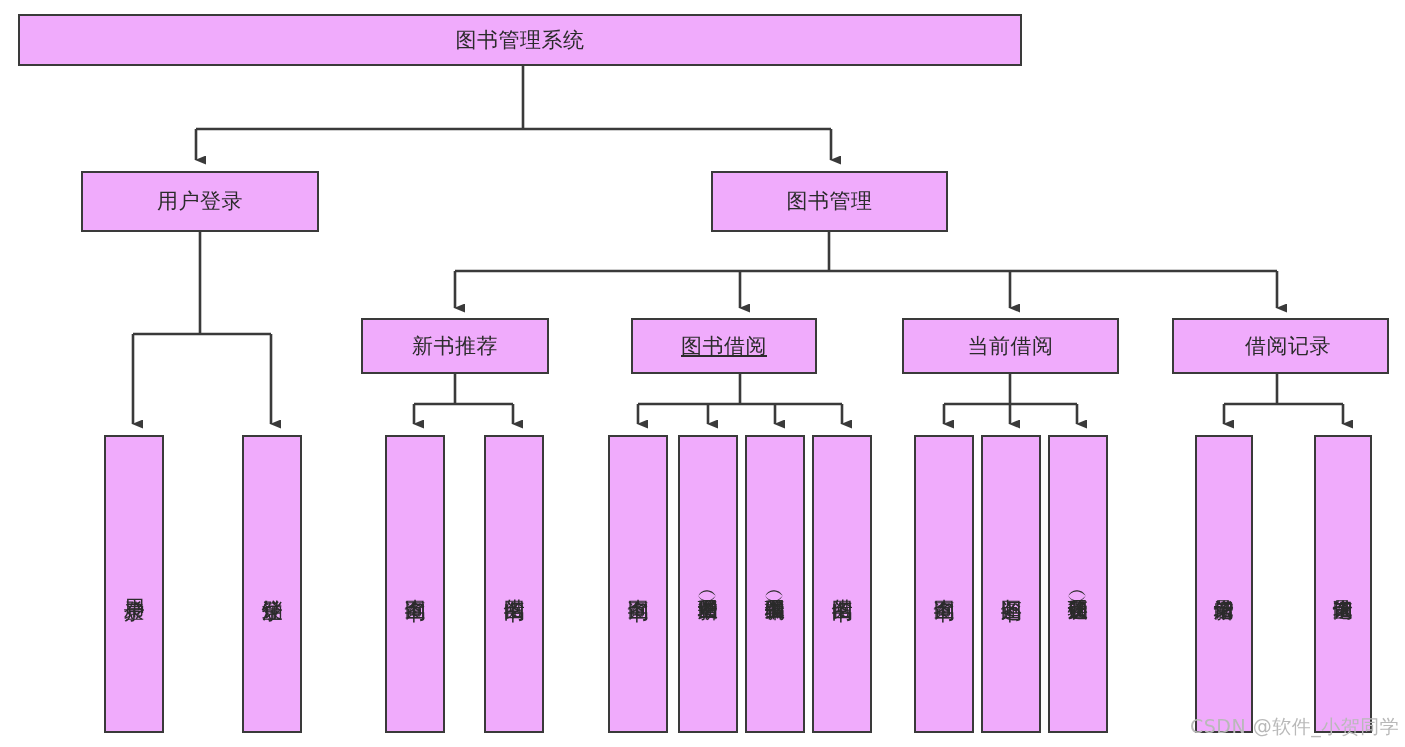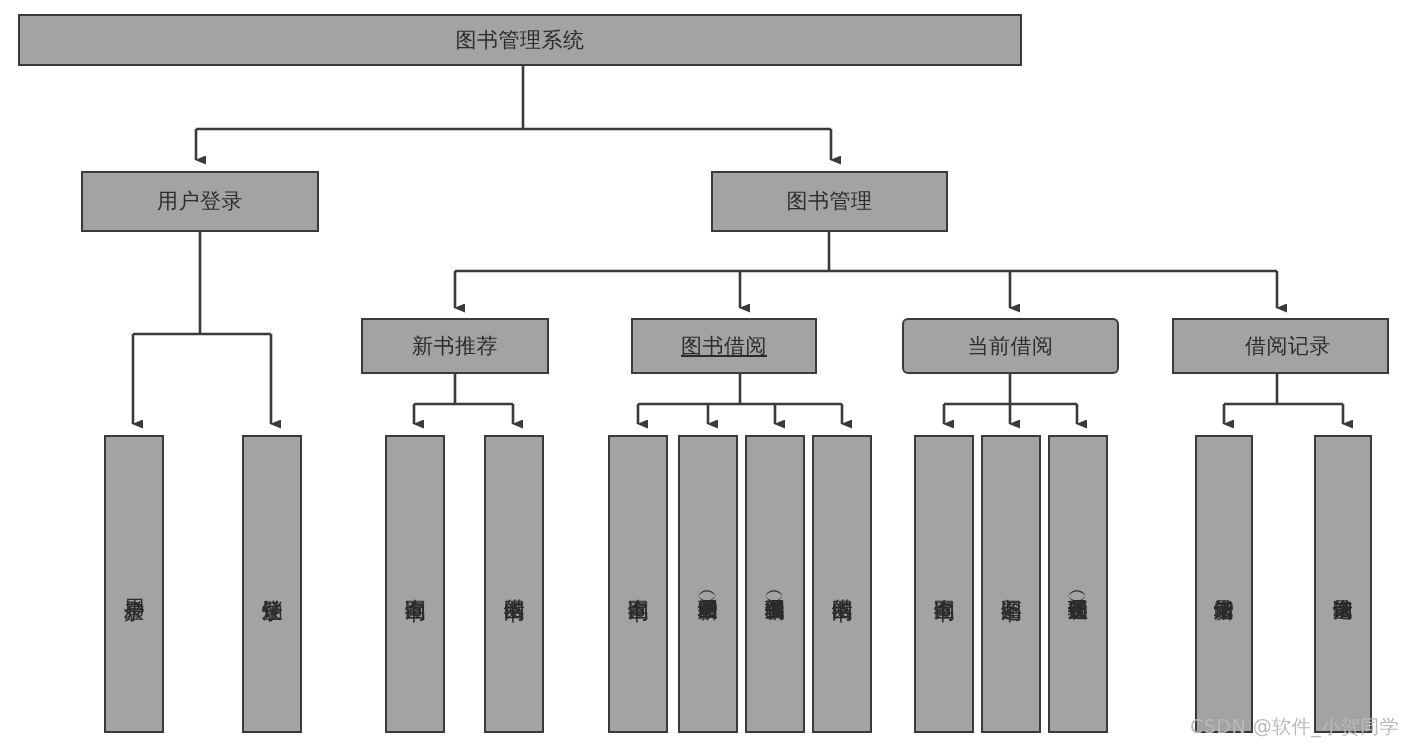--- a/index.html
+++ b/index.html
@@ -22,21 +22,21 @@
     position: absolute;
     left: 0;
     top: 0;
     width: 1405px;
     height: 747px;
   }
   .node {
     position: absolute;
     box-sizing: border-box;
     border: 2px solid #3a3a3a;
-    background: #a3a3a3;
+    background: #f0abfc;
     display: flex;
     align-items: center;
     justify-content: center;
     color: #2b2b2b;
   }
   .node .node-label {
     display: block;
     text-align: center;
     line-height: 1.18;
     letter-spacing: 0.5px;
@@ -142,21 +142,21 @@
   <div class="node node-h" style="left:361px; top:318px; width:188px; height:56px;">
     <span class="node-label">新书推荐</span>
   </div>
 
   <div class="node node-h" style="left:711px; top:171px; width:237px; height:61px;">
     <span class="node-label">图书管理</span>
   </div>
   <div class="node node-h" style="left:631px; top:318px; width:186px; height:56px;text-decoration:underline;">
     <span class="node-label">图书借阅</span>
   </div>
-  <div class="node node-h" style="left:902px; top:318px; width:217px; height:56px;border-radius:6px;">
+  <div class="node node-h" style="left:902px; top:318px; width:217px; height:56px;">
     <span class="node-label">当前借阅</span>
   </div>
   <div class="node node-h" style="left:1172px; top:318px; width:217px; height:56px;padding-left:15px;">
     <span class="node-label">借阅记录</span>
   </div>
 
   <div class="node node-v" style="left:104px; top:435px; width:60px; height:298px;">
     <span class="node-label">用户登录</span>
   </div>
   <div class="node node-v" style="left:242px; top:435px; width:60px; height:298px;">

